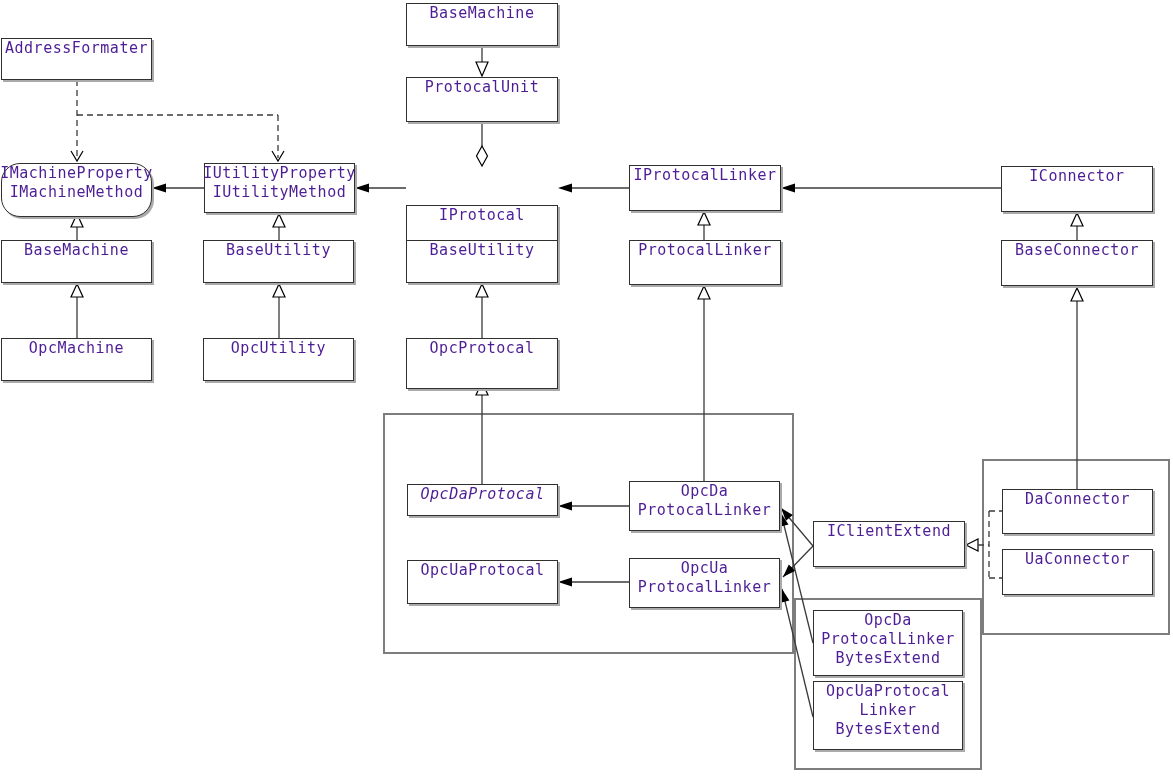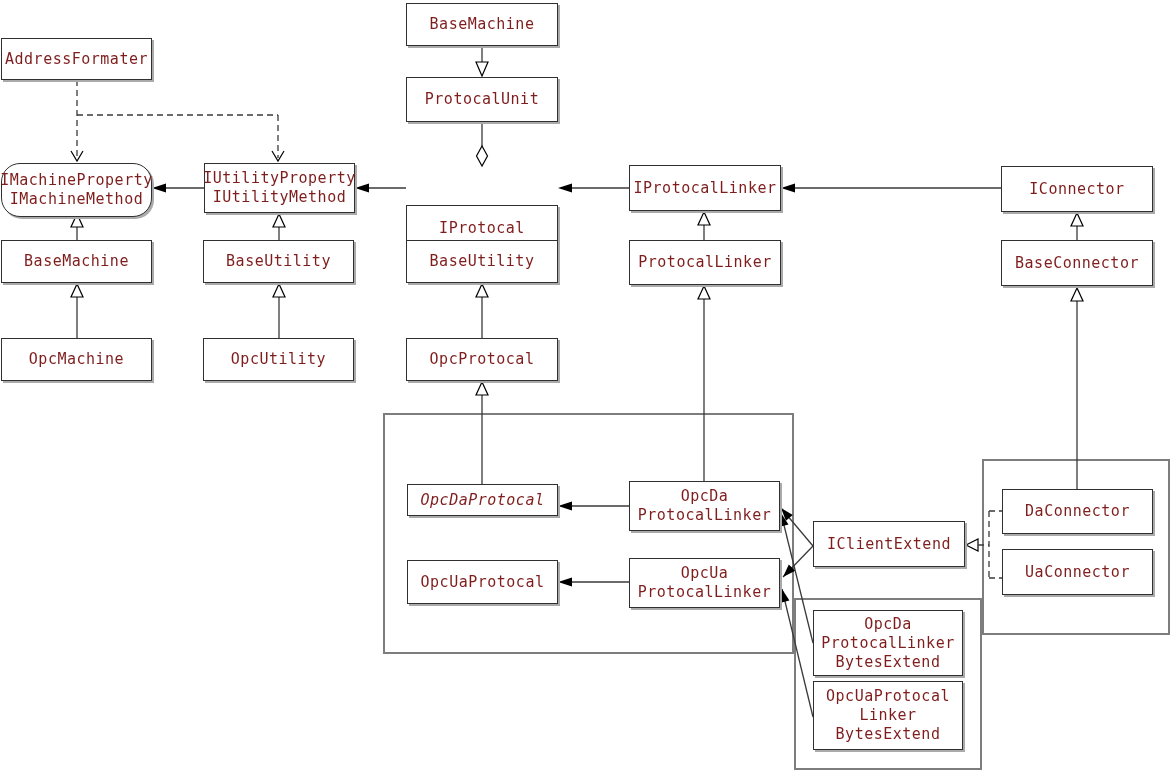--- a/index.html
+++ b/index.html
@@ -20,23 +20,23 @@
   #edges{
     position:absolute;left:0;top:0;width:1173px;height:776px;
     z-index:1;pointer-events:none;
   }
   .box{
     position:absolute;
     background:#ffffff;
     border:1px solid #303030;
     box-shadow:2px 2px 0 #aaaaaa;
     box-sizing:border-box;
-    display:flex;align-items:center;justify-content:center;
+    display:flex;align-items:flex-start;justify-content:center;
     text-align:center;
-    font-size:15px;line-height:19px;color:#7f1d1d;
+    font-size:15px;line-height:19px;color:#4c1d95;
     white-space:pre-line;
     letter-spacing:0.5px;
     z-index:2;
   }
   .edge-line{stroke:#3a3a3a;stroke-width:1.3;fill:none;}
   .edge-dashed{stroke:#3a3a3a;stroke-width:1.3;fill:none;stroke-dasharray:6 4;}
   .arrow-filled{fill:#000;stroke:none;}
   .arrow-hollow{fill:#fff;stroke:#000;stroke-width:1.2;}
   .arrow-open{stroke:#000;stroke-width:1.2;fill:none;}
 </style>
@@ -212,21 +212,21 @@
   </div>
   <div class="box" style="left:1px;top:338px;width:151px;height:43px;">
     <span>OpcMachine</span>
   </div>
   <div class="box" style="left:203px;top:338px;width:151px;height:43px;">
     <span>OpcUtility</span>
   </div>
   <div class="box" style="left:406px;top:240px;width:152px;height:43px;">
     <span>BaseUtility</span>
   </div>
-  <div class="box" style="left:406px;top:338px;width:152px;height:43px;">
+  <div class="box" style="left:406px;top:338px;width:152px;height:51px;">
     <span>OpcProtocal</span>
   </div>
   <div class="box" style="left:629px;top:165px;width:152px;height:46px;">
     <span>IProtocalLinker</span>
   </div>
   <div class="box" style="left:629px;top:240px;width:152px;height:45px;">
     <span>ProtocalLinker</span>
   </div>
   <div class="box" style="left:1001px;top:166px;width:152px;height:46px;">
     <span>IConnector</span>

